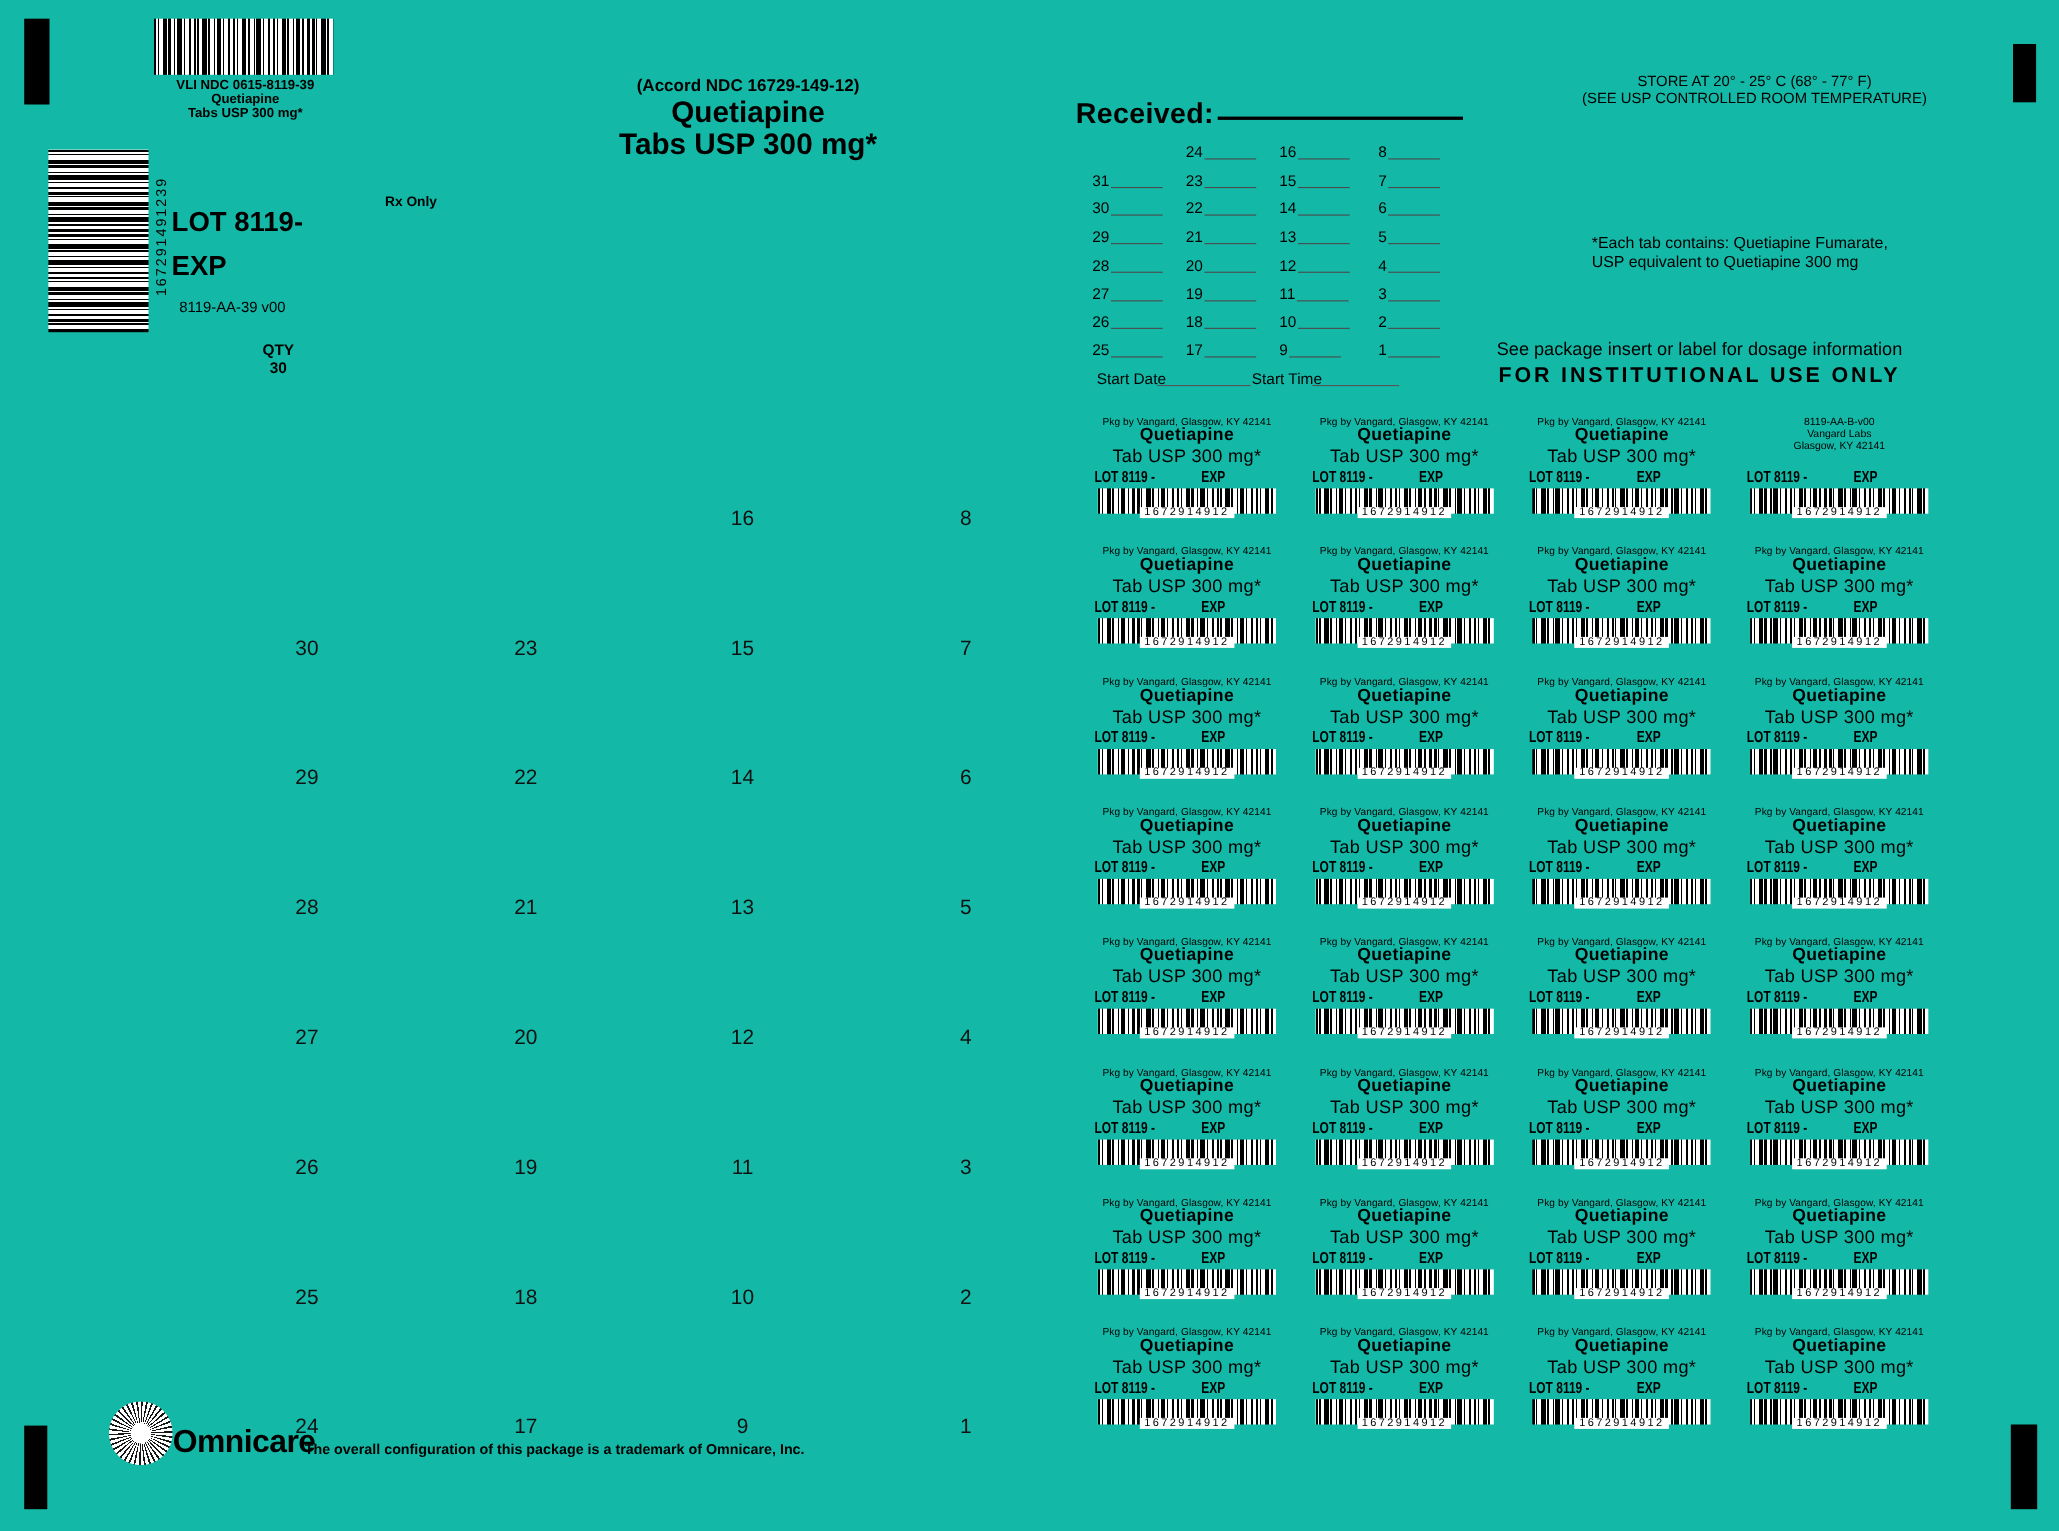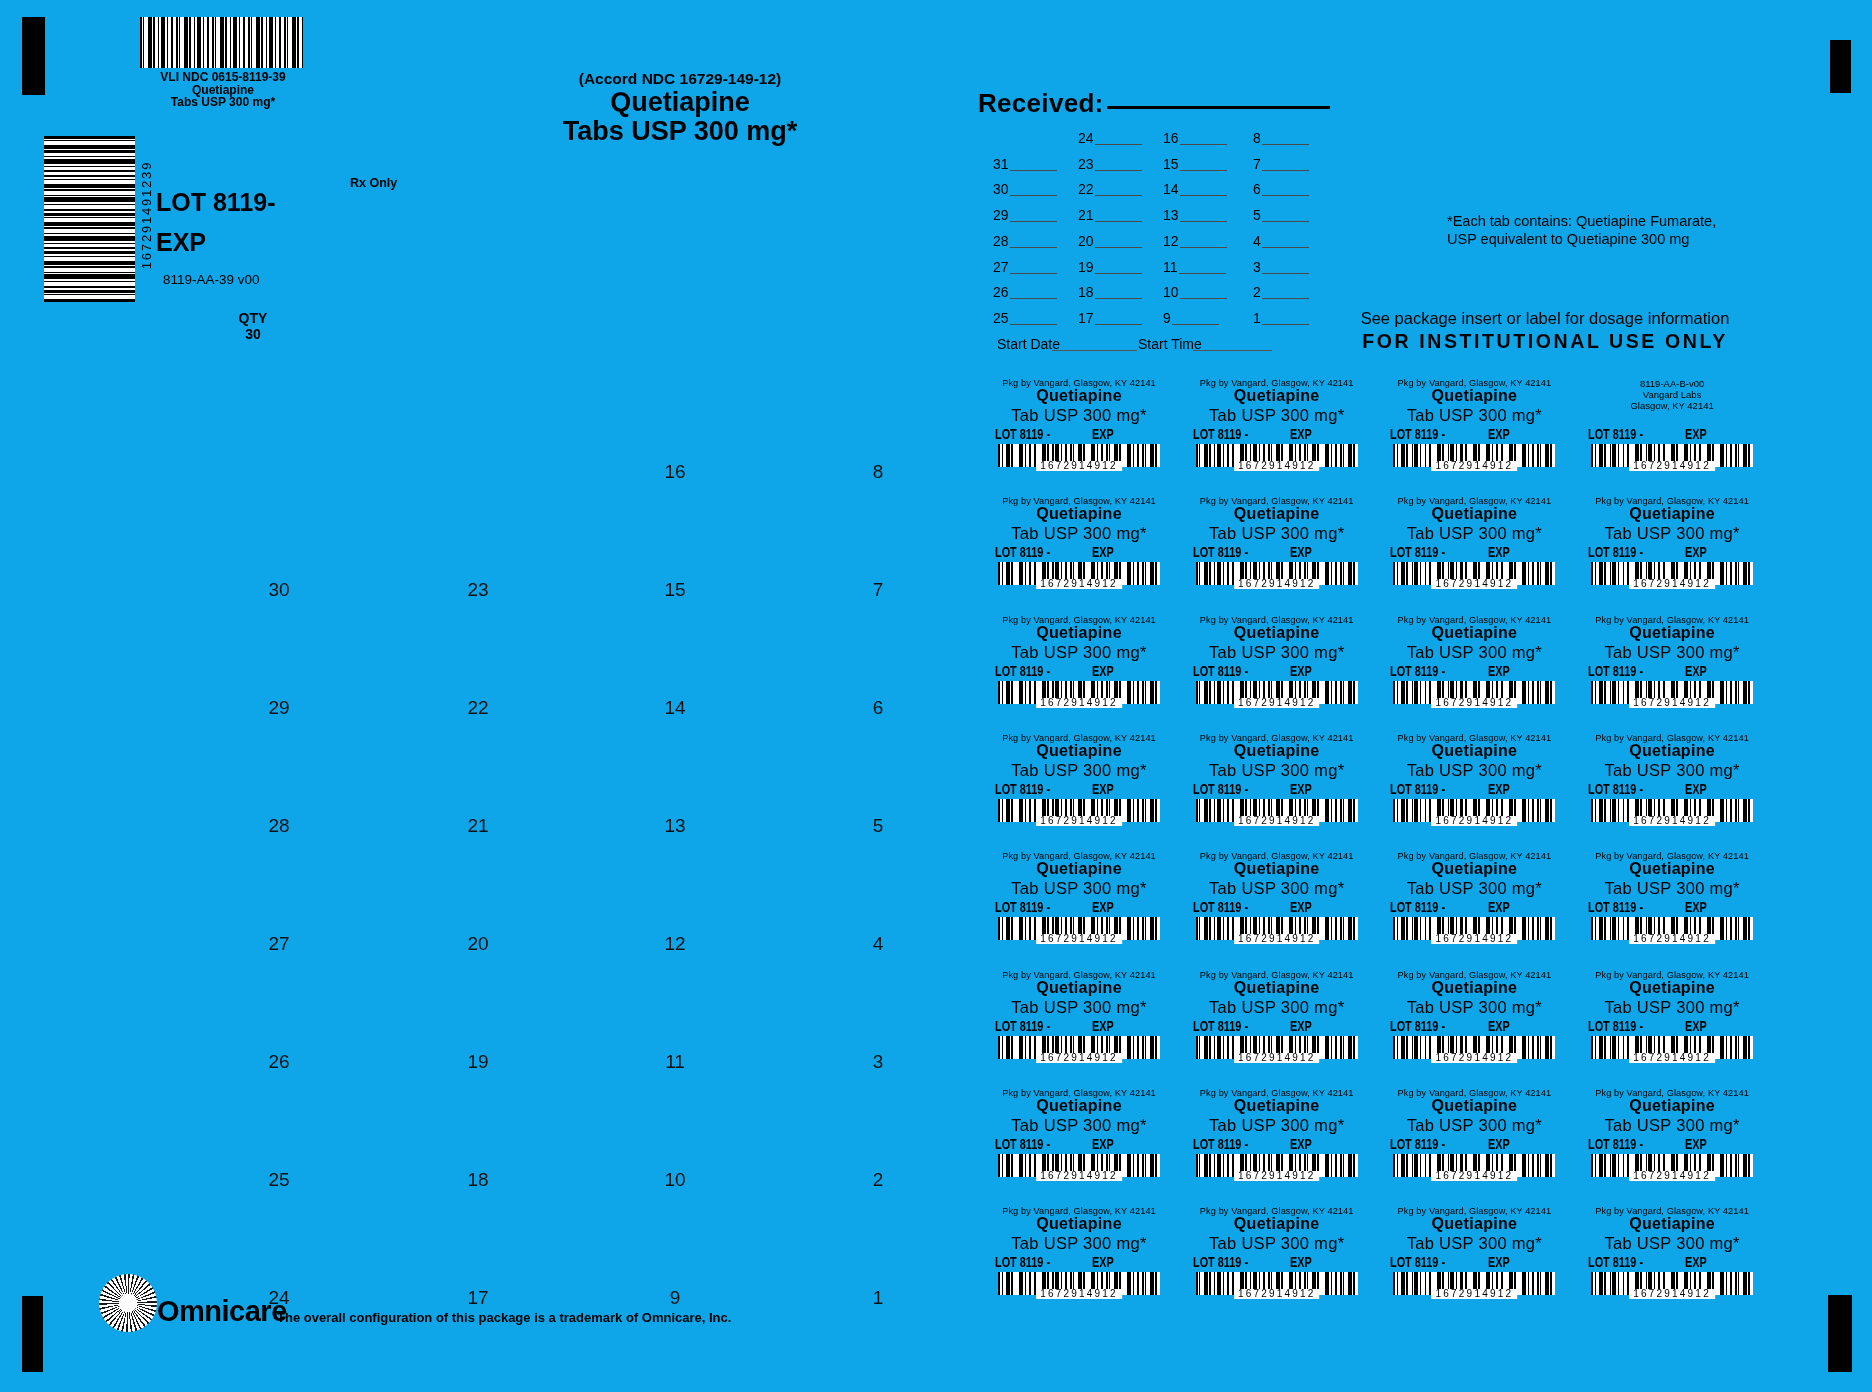--- a/index.html
+++ b/index.html
@@ -1,16 +1,16 @@
 <!DOCTYPE html>
 <html><head>
 <meta charset="utf-8">
 <style>
   html,body{margin:0;padding:0;background:#fff;}
-  .sheet{position:relative;width:1872px;height:1392px;background:#0ea5e9;overflow:hidden;
+  .sheet{position:relative;width:1872px;height:1392px;background:#14b8a6;overflow:hidden;
          font-family:"Liberation Sans",sans-serif;color:#000;}
   .abs{position:absolute;}
   .regmark{position:absolute;background:#000;}
   
   .bc{background-image:repeating-linear-gradient(90deg,
       #000 0 2px,#fff 2px 3.5px,#000 3.5px 4.5px,#fff 4.5px 8px,
       #000 8px 12px,#fff 12px 13px,#000 13px 15px,#fff 15px 18.5px,
       #000 18.5px 19.5px,#fff 19.5px 21px,#000 21px 25px,#fff 25px 27px,
       #000 27px 28px,#fff 28px 31.5px,#000 31.5px 33.5px,#fff 33.5px 36px);}
   .bcv{background-image:repeating-linear-gradient(180deg,
@@ -232,20 +232,24 @@
       <div class="cl-cell" style="left: 1253px; top: 310.9px;">
         <span class="cl-num">1</span>
         <span class="cl-line"></span>
       </div>
     </div>
   <span class="abs sd-label" style="left:997px;top:336px;">Start Date</span>
   <span class="abs sd-line" style="left:1052px;top:350px;width:85px;"></span>
   <span class="abs sd-label" style="left:1138px;top:336px;">Start Time</span>
   <span class="abs sd-line" style="left:1193px;top:350px;width:79px;"></span>
 
+  <div class="abs storage">
+    <div>STORE AT 20° - 25° C (68° - 77° F)</div>
+    <div>(SEE USP CONTROLLED ROOM TEMPERATURE)</div>
+  </div>
   <div class="abs eachtab">
     <div>*Each tab contains: Quetiapine Fumarate,</div>
     <div>USP equivalent to Quetiapine 300 mg</div>
   </div>
   <div class="abs see-insert">See package insert or label for dosage information</div>
   <div class="abs institutional">FOR INSTITUTIONAL USE ONLY</div>
 
   <div class="abs" id="blister-numbers" style="left:0;top:0;width:100%;height:100%;">
       <span class="bnum" style="left: 675px; top: 472px;">16</span>
       <span class="bnum" style="left: 878px; top: 472px;">8</span>

